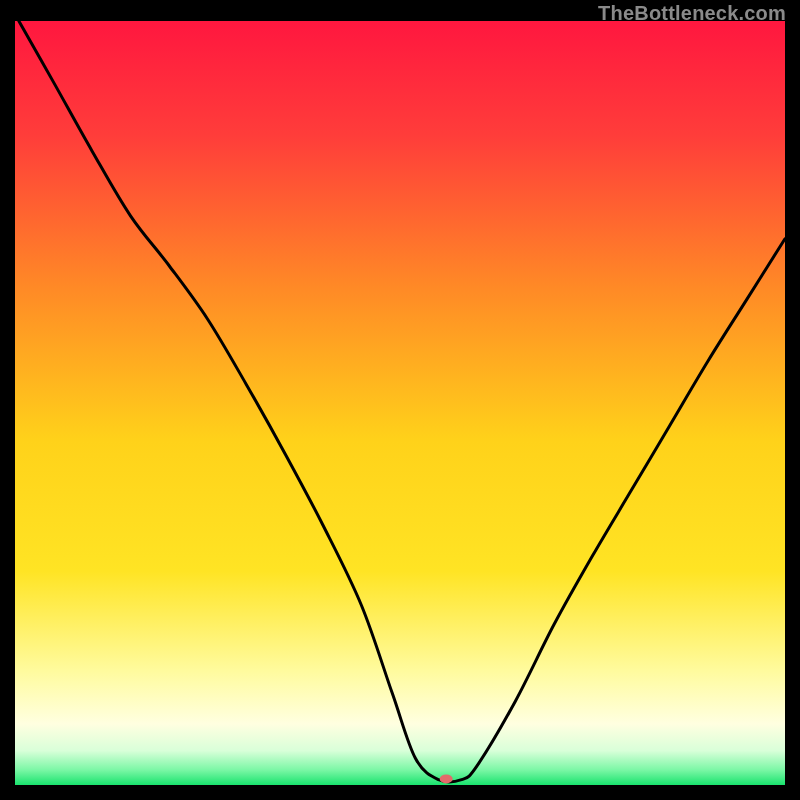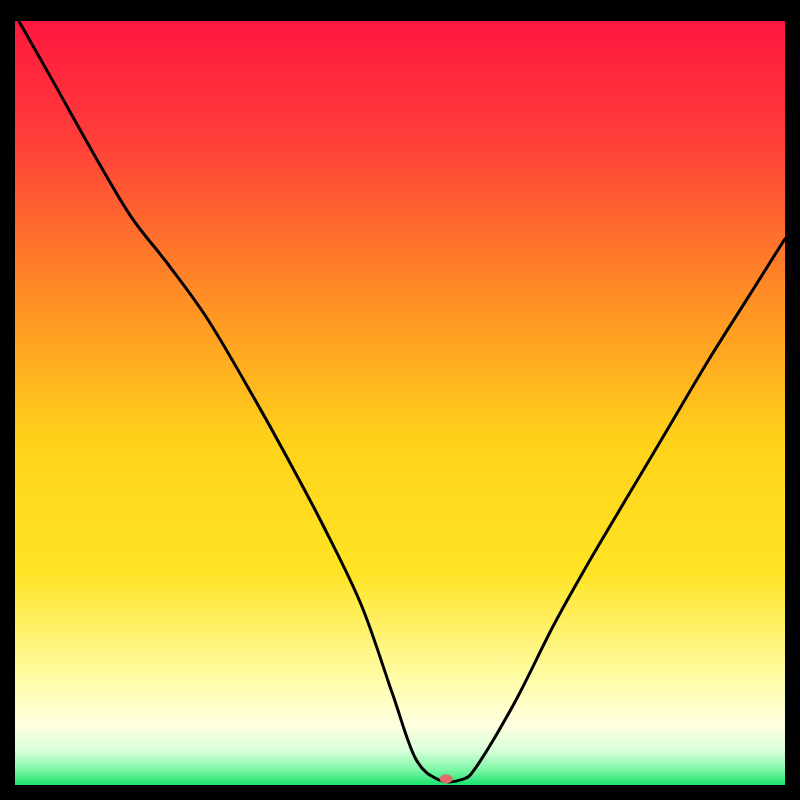--- a/index.html
+++ b/index.html
@@ -39,20 +39,21 @@
   }
   svg {
     display: block;
   }
 </style>
 </head>
 <body>
 
 <div class="frame">
 
+  <div class="watermark">TheBottleneck.com</div>
 
   <div class="plot">
     <svg id="chart-svg" width="770" height="764" viewBox="0 0 770 764">
       <defs>
         <linearGradient id="bg-grad" x1="0" y1="0" x2="0" y2="1">
             <stop offset="0.00%" stop-color="#ff173f"></stop>
             <stop offset="15.00%" stop-color="#ff3d3a"></stop>
             <stop offset="35.00%" stop-color="#ff8a26"></stop>
             <stop offset="55.00%" stop-color="#ffd21a"></stop>
             <stop offset="72.00%" stop-color="#ffe424"></stop>

